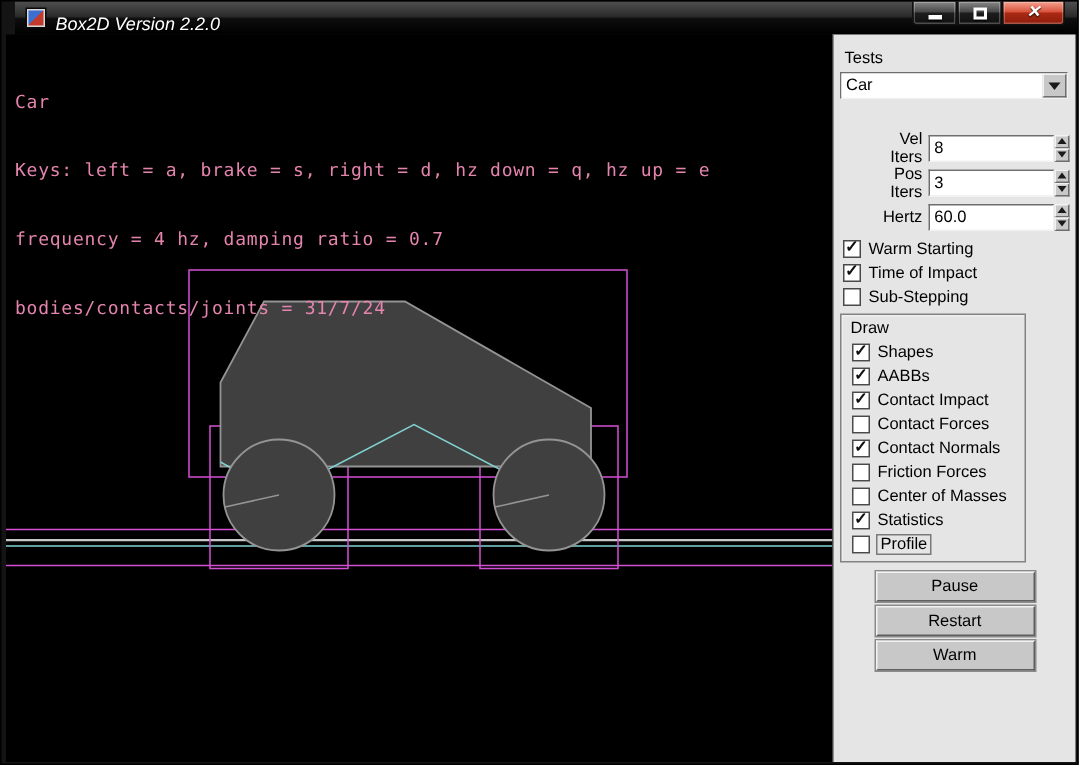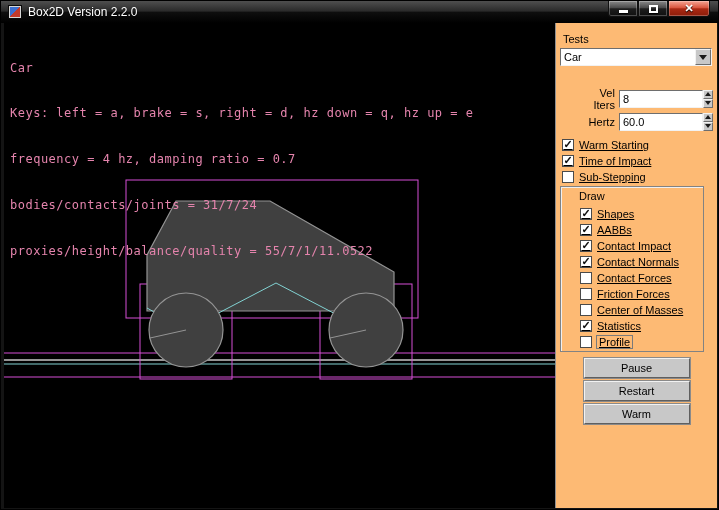--- a/index.html
+++ b/index.html
@@ -7,23 +7,23 @@
     --ground:#c6c6c6; --overlay-text:#e584ad;
   }
   *{box-sizing:border-box; margin:0; padding:0;}
   html,body{margin:0; padding:0; background:#444;}
   body{font-family:"Liberation Sans", sans-serif;}
 
   .window{position:relative; width:719px; height:510px; background:#141414; overflow:hidden;
           border:1px solid #000;}
 
   
-  .titlebar{position:absolute; top:0; left:0; right:0; height:22px;
+  .titlebar{position:absolute; top:0; left:9px; right:0; height:22px;
             background:linear-gradient(180deg,#4f4f4f 0%,#2b2b2b 45%,#0e0e0e 52%,#000 100%);
-            display:flex; align-items:center;}
+            display:flex; align-items:flex-end;font-style:italic;}
   .app-icon{position:absolute; left:7px; top:4px; width:14px; height:14px;
             background:linear-gradient(135deg,#3d6fd1 0 50%,#c23a2c 50% 100%);
             border:1px solid #0a0a0a; box-shadow:inset 0 0 0 1px #d8d8d8;}
   .title-text{margin-left:27px; color:#fff; font-size:12px; text-shadow:0 1px 2px #000;}
   .win-controls{position:absolute; top:0; right:8px; display:flex;}
   .win-btn{height:16px; border:1px solid #111; border-top:none; display:flex; align-items:center;
            justify-content:center; box-shadow:inset 0 0 0 1px rgba(255,255,255,.25); cursor:default;}
   .win-btn.min,.win-btn.max{width:30px; background:linear-gradient(180deg,#8a8a8a 0%,#4a4a4a 45%,#1d1d1d 52%,#101010 100%);}
   .win-btn.min{border-bottom-left-radius:3px;}
   .win-btn.close{width:42px; border-bottom-right-radius:3px;
@@ -40,21 +40,21 @@
   .overlay{position:absolute; top:7px; left:6px; color:var(--overlay-text);
            font-family:"DejaVu Sans Mono", monospace; font-size:12px; letter-spacing:.5px;
            line-height:15.3px; white-space:pre;}
 
   .aabb{fill:none; stroke:var(--aabb); stroke-width:1;}
   .jointline{fill:none; stroke:var(--joint); stroke-width:1;}
   .bodyshape{fill:var(--body-fill); stroke:var(--body-stroke); stroke-width:1.2;}
   .groundline{stroke:var(--ground); stroke-width:1.5;}
 
   
-  .panel{width:162px; height:485px; background:#fdba74; border-left:1px solid #8f8f8f;
+  .panel{width:162px; height:485px; background:#e5e5e5; border-left:1px solid #8f8f8f;
          padding:10px 4px 0 4px; font-size:11px; color:#000; flex:none;}
   .lbl{display:block; margin-left:3px; margin-bottom:3px;}
 
   .combo{display:flex; height:18px; width:152px; border:1px solid;
          border-color:#6e6e6e #f2f2f2 #f2f2f2 #6e6e6e; background:#fff;}
   .combo-value{flex:1; padding:2px 3px; font-size:11px; background:#fff;}
   .combo-btn{width:16px; background:#c8c8c8; border:1px solid;
              border-color:#f2f2f2 #6e6e6e #6e6e6e #f2f2f2; display:flex;
              align-items:center; justify-content:center;}
   .tri-down{width:0; height:0; border-left:4px solid transparent; border-right:4px solid transparent;
@@ -67,29 +67,29 @@
   .spinners{margin-top:23px;}
   .spin-row{display:flex; align-items:center; height:19px; margin-bottom:4px;}
   .spin-label{width:54px; text-align:right; padding-right:4px;margin-left:16px;}
   .spin-field{width:84px; height:18px; border:1px solid; border-color:#6e6e6e #f2f2f2 #f2f2f2 #6e6e6e;
               background:#fff; font-family:"Liberation Sans",sans-serif; font-size:11px; padding:0 3px; outline:none;}
   .spin-col{width:13px; height:18px; display:flex; flex-direction:column;}
   .spin-btn{flex:1; background:#c8c8c8; border:1px solid; border-color:#f2f2f2 #6e6e6e #6e6e6e #f2f2f2;
             display:flex; align-items:center; justify-content:center;}
 
   .toggles{margin-top:2px;}
-  .cb-row{display:flex; align-items:flex-end; height:16px; margin-left:2px;text-decoration:underline;}
+  .cb-row{display:flex; align-items:center; height:16px; margin-left:2px;}
   .cb{width:12px; height:12px; background:#fff; border:1px solid #4a4a4a; margin-right:5px;
       display:flex; align-items:center; justify-content:center; flex:none;}
   .cb.checked::after{content:"\2713"; font-size:11px; font-weight:bold; color:#101010; line-height:1;
                      margin-top:-1px;}
   .cb-row.focused .cb-label{outline:1px solid #7a7a7a; padding:0 2px;}
 
   .group{margin-top:3px; border:1px solid #828282; box-shadow:inset 1px 1px 0 #efefef;
-         padding:2px 2px 3px 16px; width:144px;}
+         padding:2px 2px 3px 4px; width:124px;}
   .group .lbl{margin:1px 0 2px 2px;}
   .group .cb-row{margin-left:3px;}
 
   .buttons{margin-top:6px; display:flex; flex-direction:column; align-items:center;text-align:center;}
   .btn{width:106px; height:20px; margin-bottom:3px; background:#c8c8c8; border:1px solid;
        border-color:#f2f2f2 #5f5f5f #5f5f5f #f2f2f2; box-shadow:0 0 0 1px #8a8a8a;
        display:flex; align-items:center; justify-content:center; font-size:11px; cursor:default;}
 </style>
 </head>
 <body>
@@ -137,21 +137,20 @@
         <circle cx="362" cy="307" r="37" class="bodyshape"></circle>
         <line x1="182" y1="307" x2="146" y2="315" stroke="var(--body-stroke)"></line>
         <line x1="362" y1="307" x2="326" y2="315" stroke="var(--body-stroke)"></line>
       </svg>
 
       <div class="overlay">
         <div>Car</div>
         <div>Keys: left = a, brake = s, right = d, hz down = q, hz up = e</div>
         <div>frequency = 4 hz, damping ratio = 0.7</div>
         <div>bodies/contacts/joints = 31/7/24</div>
-        <div>proxies/height/balance/quality = 55/7/1/11.0522</div>
       </div>
     </div>
 
     <div class="panel">
 
       <span class="lbl">Tests</span>
       <div class="combo">
         <span class="combo-value">Car</span>
         <span class="combo-btn">
           <span class="tri-down"></span>
@@ -165,20 +164,32 @@
           <span class="spin-col">
             <span class="spin-btn">
                 <span class="tri-up-s"></span>
               </span>
             <span class="spin-btn">
                 <span class="tri-down-s"></span>
               </span>
           </span>
         </div>
         <div class="spin-row">
+          <span class="spin-label">Pos Iters</span>
+          <input class="spin-field" value="3" style="">
+          <span class="spin-col">
+            <span class="spin-btn">
+                <span class="tri-up-s"></span>
+              </span>
+            <span class="spin-btn">
+                <span class="tri-down-s"></span>
+              </span>
+          </span>
+        </div>
+        <div class="spin-row">
           <span class="spin-label">Hertz</span>
           <input class="spin-field" value="60.0" style="">
           <span class="spin-col">
             <span class="spin-btn">
                 <span class="tri-up-s"></span>
               </span>
             <span class="spin-btn">
                 <span class="tri-down-s"></span>
               </span>
           </span>
@@ -209,26 +220,26 @@
         </div>
         <div class="cb-row">
           <span class="cb checked"></span>
           <span class="cb-label">AABBs</span>
         </div>
         <div class="cb-row">
           <span class="cb checked"></span>
           <span class="cb-label">Contact Impact</span>
         </div>
         <div class="cb-row">
+          <span class="cb"></span>
+          <span class="cb-label">Contact Forces</span>
+        </div>
+        <div class="cb-row">
           <span class="cb checked"></span>
           <span class="cb-label">Contact Normals</span>
-        </div>
-        <div class="cb-row">
-          <span class="cb"></span>
-          <span class="cb-label">Contact Forces</span>
         </div>
         <div class="cb-row">
           <span class="cb"></span>
           <span class="cb-label">Friction Forces</span>
         </div>
         <div class="cb-row">
           <span class="cb"></span>
           <span class="cb-label">Center of Masses</span>
         </div>
         <div class="cb-row">

